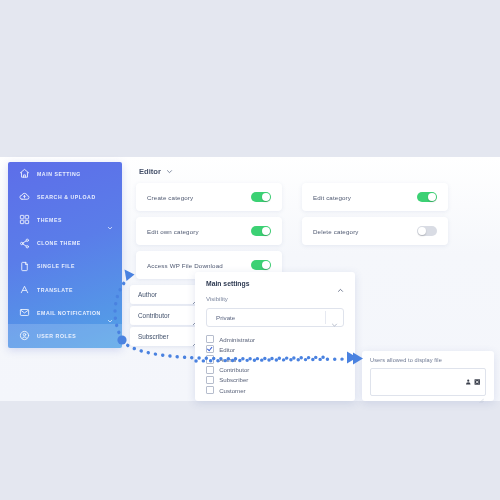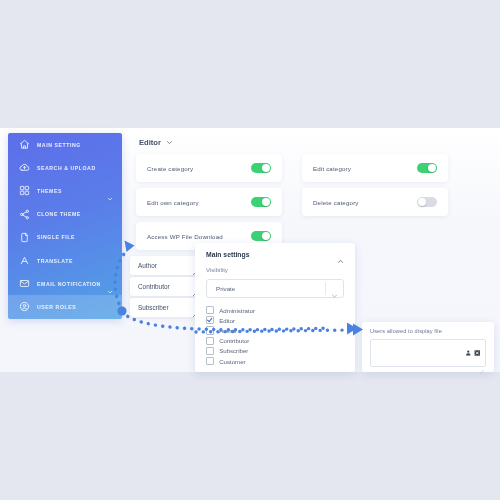--- a/index.html
+++ b/index.html
@@ -2,21 +2,21 @@
 <html><head>
 <meta charset="utf-8">
 <style>
   html,body{margin:0;padding:0;}
   body{
     width:500px;height:500px;
     background:#e4e7f0;
     font-family:"Liberation Sans", sans-serif;
     overflow:hidden;
   }
-  #stage{position:relative;width:500px;height:376px;}
+  #stage{position:relative;width:500px;height:376px;margin-top:29px;}
 
   
   .canvas{
     position:absolute;left:0;top:128px;width:500px;height:244px;
     background:#f4f7fc;
   }
   .canvas-inner{
     position:absolute;left:0;top:0;width:500px;height:244px;
     background:linear-gradient(180deg,#ffffff 0%,#f5f7fb 40%,#f4f6fb 100%);
   }

